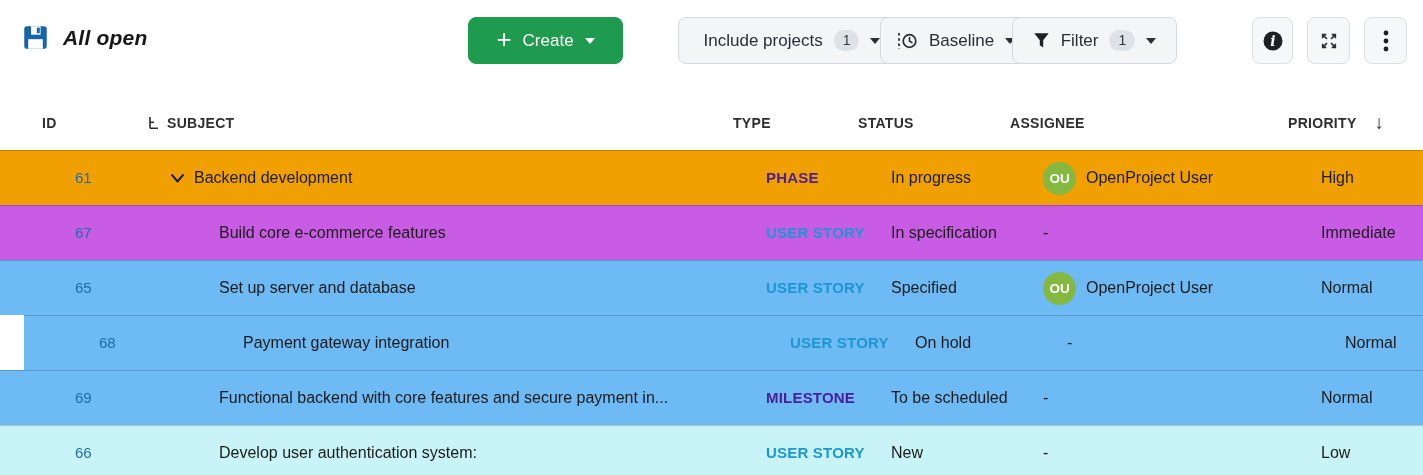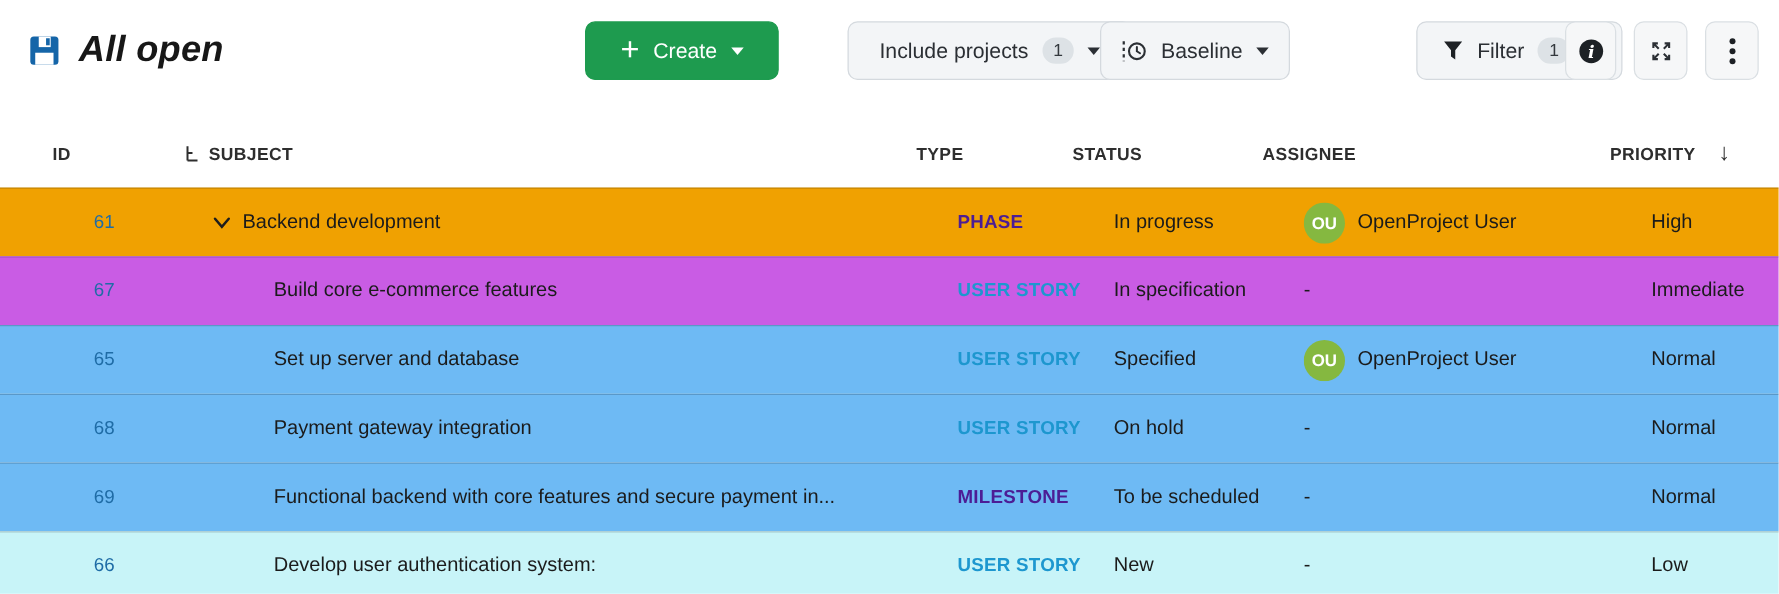--- a/index.html
+++ b/index.html
@@ -2,29 +2,29 @@
 <html><head>
 <meta charset="utf-8">
 <style>
   * { margin:0; padding:0; box-sizing:border-box; }
   html,body { width:1423px; height:475px; overflow:hidden; background:#fff;
     font-family:"Liberation Sans", sans-serif; color:#1b1b1b; }
 
   
   .topbar { position:relative; height:95px; background:#fff; }
   .title-wrap { position:absolute; left:22px; top:24px; display:flex; align-items:center; gap:14px; }
-  .page-title { font-size:29px; font-weight:700; font-style:italic; color:#171717; letter-spacing:.2px; }
+  .page-title { font-size:21px; font-weight:700; font-style:italic; color:#171717; letter-spacing:.2px; }
 
   .btn { position:absolute; top:17px; height:47px; display:flex; align-items:center; justify-content:center;
          gap:11px; border:1px solid #d4d9de; border-radius:8px; background:#f3f5f7;
          font-size:17px; color:#2b2f34; cursor:pointer; }
   .btn-create { left:468px; width:155px; background:#1e9b4f; border-color:#1e9b4f; color:#fff; }
   .btn-include { left:638px; width:228px;margin-left:40px; }
   .btn-baseline { left:880px; width:152px; }
-  .btn-filter { left:1133px; width:165px; }
+  .btn-filter { left:1012px; width:165px; }
   .btn-icon { background:#f6f7f8; border-color:#dadfe3; }
   .btn-info { left:1252px; width:41px; }
   .btn-fullscreen { left:1307px; width:43px; }
   .btn-kebab { left:1364px; width:43px; }
 
   .plus-glyph { font-size:26px; font-weight:400; line-height:1; margin-top:-3px; }
   .caret { width:0; height:0; border-left:5px solid transparent; border-right:5px solid transparent;
            border-top:6px solid #2b2f34; display:inline-block; }
   .btn-create .caret { border-top-color:#fff; }
   .count-badge { background:#dde2e6; color:#33383d; border-radius:11px; font-size:14px;
@@ -192,21 +192,21 @@
     </div>
   <div class="cell"><span class="type-label" style="color: rgb(29, 151, 207);">USER STORY</span></div>
   <div class="cell">Specified</div>
   <div class="cell assignee">
     <span class="avatar">OU</span>
     <span>OpenProject User</span>
   </div>
   <div class="cell">Normal</div>
 </div>
 
-<div class="grid-row row" style="background-color: rgb(110, 186, 244);">
+<div class="grid-row row" style="background-color: rgb(110, 186, 244); margin-left: 24px;">
   <div class="cell id"><span class="id-link">68</span></div>
   <div class="cell subject">
       <span class="subj-child">Payment gateway integration</span>
     </div>
   <div class="cell"><span class="type-label" style="color: rgb(29, 151, 207);">USER STORY</span></div>
   <div class="cell">On hold</div>
   <div class="cell assignee">-</div>
   <div class="cell">Normal</div>
 </div>
 

